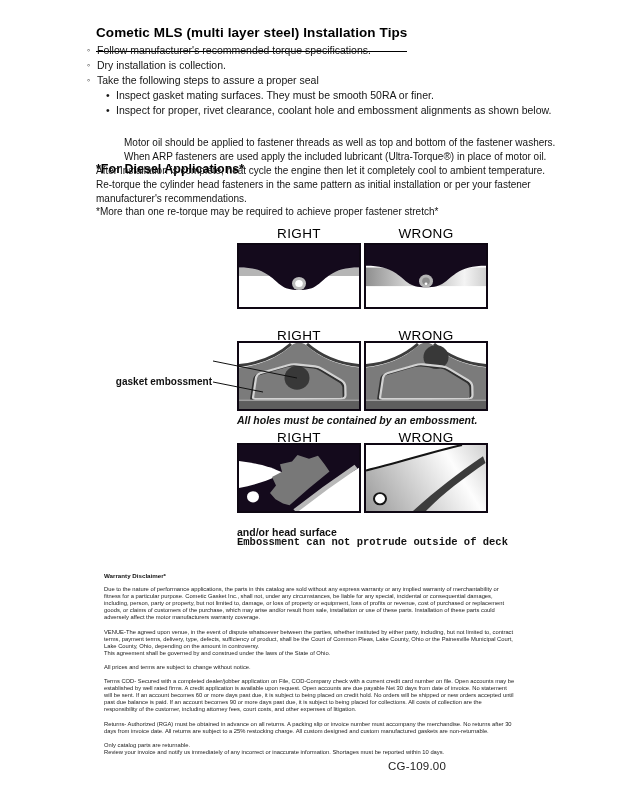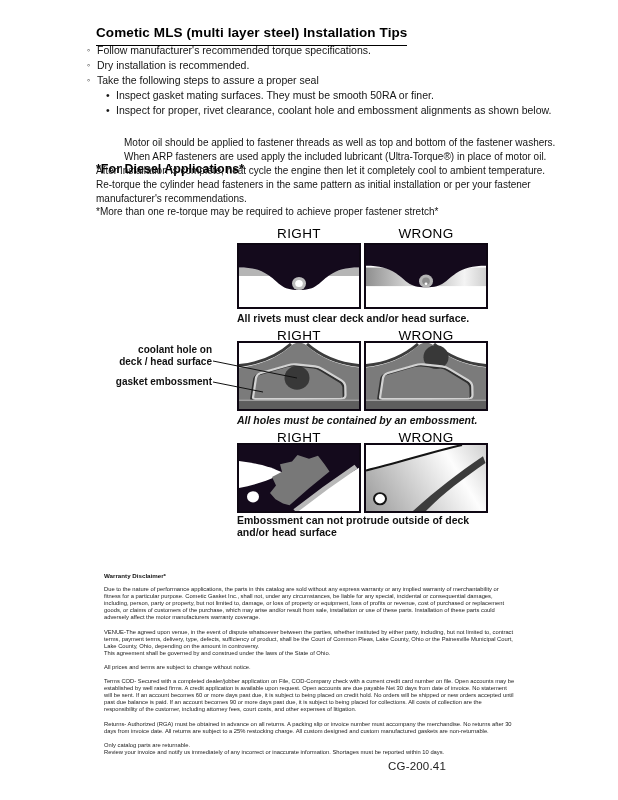--- a/index.html
+++ b/index.html
@@ -1,21 +1,21 @@
 <!DOCTYPE html>
 <html><head>
 <meta charset="utf-8">
 <style>
   html,body { margin:0; padding:0; background:#fff; }
   .page { position:relative; width:618px; height:800px; background:#ffffff;
           font-family:"Liberation Sans", sans-serif; color:#111; overflow:hidden; }
   .abs { position:absolute; }
 
   .title { font-size:13.5px; font-weight:bold; color:#000;
-           border-bottom:1.6px solid #000; padding-bottom:5px; letter-spacing:0.1px; }
+           border-bottom:1.6px solid #000; padding-bottom:11px; letter-spacing:0.1px; }
 
   .bullets { font-size:10.5px; line-height:15px; width:515px; color:#151515; }
   .b-row { display:flex; }
   .b-marker { width:10px; flex:0 0 10px; text-align:left; }
   .b-marker.open { font-size:9px; }
   .b-row.sub { padding-left:19px; }
 
   .diesel-h { font-size:12.5px; font-weight:bold; color:#000;margin-top:44px; }
   .para { font-size:10px; line-height:13.8px; width:458px; color:#151515; }
 
@@ -41,21 +41,21 @@
     <span class="title">Cometic MLS (multi layer steel) Installation Tips</span>
   </div>
 
   <div class="abs bullets" style="left:87px; top:43px;">
     <div class="b-row">
       <span class="b-marker open">◦</span>
       <span>Follow manufacturer's recommended torque specifications.</span>
     </div>
     <div class="b-row">
       <span class="b-marker open">◦</span>
-      <span>Dry installation is recommended.</span>
+      <span>Dry installation is collection.</span>
     </div>
     <div class="b-row">
       <span class="b-marker open">◦</span>
       <span>Take the following steps to assure a proper seal</span>
     </div>
     <div class="b-row sub">
       <span class="b-marker">•</span>
       <span>Inspect gasket mating surfaces.  They must be smooth 50RA or finer.</span>
     </div>
     <div class="b-row sub">
@@ -97,29 +97,24 @@
       <rect width="120" height="66" fill="#ffffff"></rect>
       <rect x="0" y="24" width="120" height="20" fill="url(#deckGradW)"></rect>
       <rect x="0" y="44" width="120" height="22" fill="#ffffff"></rect>
       <path d="M0,0 H120 V22 C106,22 99,24 90,30 C79,38 78,45 60,45 C42,45 41,38 30,30 C21,24 14,22 0,22 Z" fill="#140a1c"></path>
       <circle cx="60" cy="38.5" r="7" fill="#b5b5b5"></circle>
       <circle cx="60" cy="38.5" r="3.8" fill="#8c8c8c"></circle>
       <circle cx="60" cy="41.2" r="1.4" fill="#ffffff"></circle>
     </svg>
   </div>
 
-  <div class="abs caption" style="left:237px; top:312px;">All rivets must clear deck and/or head surface.</div>
 
   <div class="abs dlabel" style="left:237px; top:328px;">RIGHT</div>
   <div class="abs dlabel" style="left:364px; top:328px;">WRONG</div>
 
-  <div class="abs anno" style="left:100px; top:344px;">
-    <div>coolant hole on</div>
-    <div>deck / head surface</div>
-  </div>
   <div class="abs anno" style="left:100px; top:376px;">gasket embossment</div>
 
   <div class="abs dbox" style="left:237px; top:341px;">
     <svg width="120" height="66" viewBox="0 0 120 70" preserveAspectRatio="none">
       <rect width="120" height="70" fill="#ffffff"></rect>
       <path d="M0,70 L0,26 C20,24 38,16 51,4 Q54,0.5 57,0 L63,0 Q66,0.5 69,4 C82,16 100,24 120,26 L120,70 Z" fill="#7b7b7b"></path>
       <path d="M-1,24 C20,22 38,14 52,1" fill="none" stroke-width="3" stroke="#3d3d3d"></path>
       <path d="M121,24 C100,22 82,14 68,1" fill="none" stroke-width="3" stroke="#3d3d3d"></path>
       <circle cx="58" cy="37" r="12.5" fill="#383838"></circle>
       <g>
@@ -179,30 +174,30 @@
         </linearGradient>
       </defs>
       <rect width="120" height="70" fill="#ffffff"></rect>
       <path d="M0,27 C32,19 63,8 96,0 L120,0 V70 H0 Z" fill="url(#bandGradW)"></path>
       <path d="M0,27 C32,19 63,8 96,0" fill="none" stroke="#141414" stroke-width="2.2"></path>
       <path d="M47,70 C70,48 92,30 117,12 L119.5,19 C98,35 76,52 60,70 Z" fill="#3c3c3c"></path>
       <circle cx="14" cy="57" r="6" fill="#ffffff" stroke="#141414" stroke-width="2"></circle>
     </svg>
   </div>
 
-  <div class="abs caption" style="left:237px; top:514px;">Embossment can not protrude outside of deck</div>
+  <div class="abs caption" style="left:237px; top:536px;font-family:Liberation Mono, monospace;">Embossment can not protrude outside of deck</div>
   <div class="abs caption" style="left:237px; top:526px;">and/or head surface</div>
 
   <div class="abs disc" style="left:104px; top:572px;">
     <div class="disc-h">Warranty Disclaimer*</div>
     <div class="blk">Due to the nature of performance applications, the parts in this catalog are sold without any express warranty or any implied warranty of merchantability or fitness for a particular purpose.  Cometic Gasket Inc., shall not, under any circumstances, be liable for any special, incidental or consequential damages, including, person, party or property, but not limited to, damage, or loss of property or equipment, loss of profits or revenue, cost of purchased or replacement goods, or claims of customers of the purchase, which may arise and/or result from sale, installation or use of these parts.  Installation of these parts could adversely affect the motor manufacturers warranty coverage.</div>
     <div class="blk">VENUE-The agreed upon venue, in the event of dispute whatsoever between the parties, whether instituted by either party, including, but not limited to, contract terms, payment terms, delivery, type, defects, sufficiency of product, shall be the Court of Common Pleas, Lake County, Ohio or the Painesville Municipal Court, Lake County, Ohio, depending on the amount in controversy.</div>
     <div class="cont">This agreement shall be governed by and construed under the laws of the State of Ohio.</div>
     <div class="blk">All prices and terms are subject to change without notice.</div>
     <div class="blk">Terms COD- Secured with a completed dealer/jobber application on File, COD-Company check with a current credit card number on file.  Open accounts may be established by well rated firms.  A credit application is available upon request.  Open accounts are due payable Net 30 days from date of invoice.  No statement will be sent.  If an account becomes 60 or more days past due, it is subject to being placed on credit hold.  No orders will be shipped or new orders accepted until past due balance is paid.  If an account becomes 90 or more days past due, it is subject to being placed for collections.  All costs of collection are the responsibility of the customer, including attorney fees, court costs, and other expenses of litigation.</div>
     <div class="blk">Returns- Authorized (RGA) must be obtained in advance on all returns.  A packing slip or invoice number must accompany the merchandise.  No returns after 30 days from invoice date.  All returns are subject to a 25% restocking charge.  All custom designed and custom manufactured gaskets are non-returnable.</div>
     <div class="blk">Only catalog parts are returnable.</div>
     <div class="cont">Review your invoice and notify us immediately of any incorrect or inaccurate information.  Shortages must be reported within 10 days.</div>
   </div>
 
-  <div class="abs pagenum" style="left:388px; top:760px;">CG-200.41</div>
+  <div class="abs pagenum" style="left:388px; top:760px;">CG-109.00</div>
 
 </div>
 
 </body></html>

